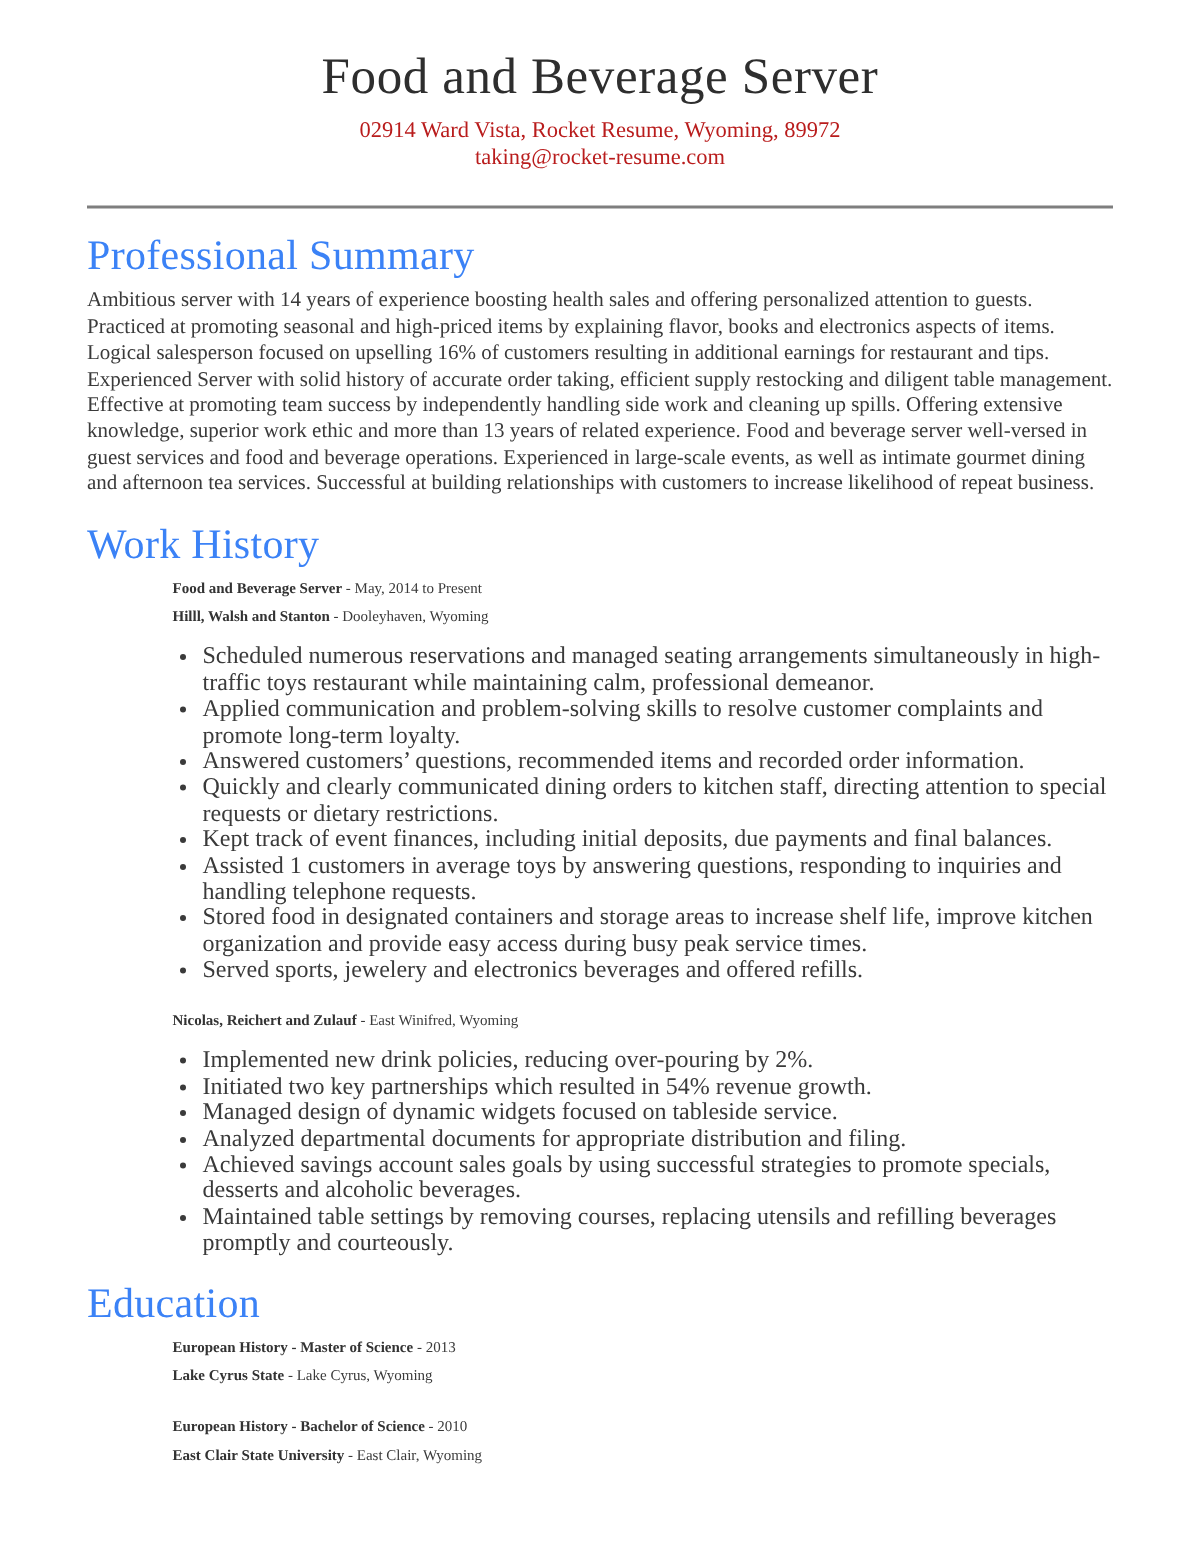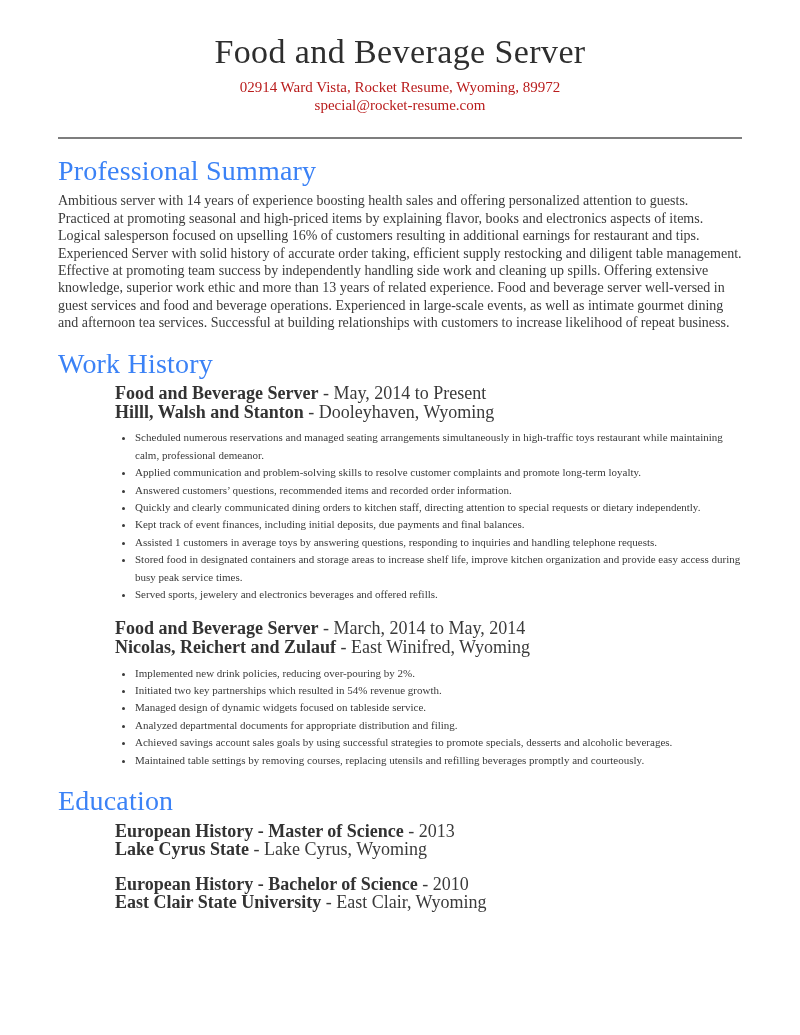--- a/index.html
+++ b/index.html
@@ -54,75 +54,74 @@
     font-size: 14px;
     line-height: 17.4px;
   }
   .job, .edu-entry {
     margin-top: 4px;
   }
   .job.later, .edu-entry.later {
     margin-top: 16px;
   }
   .entry-line {
-    font-size: 18px;
+    font-size: 10px;
     line-height: 18.6px;
   }
   .b {
     font-weight: 700;
     color: #333333;
   }
   ul.bullets {
     margin: 8px 0 0 0;
     padding-left: 20px;
   }
   ul.bullets li {
-    font-size: 11px;
+    font-size: 16px;
     line-height: 17.4px;
   }
 </style>
 </head>
 <body>
 
 <div class="page">
 
   <header>
     <h1 class="name-title">Food and Beverage Server</h1>
     <div class="contact">
       <div>02914 Ward Vista, Rocket Resume, Wyoming, 89972</div>
-      <div>special@rocket-resume.com</div>
+      <div>taking@rocket-resume.com</div>
     </div>
     <hr class="rule">
   </header>
 
   <section>
     <h2 class="section-title">Professional Summary</h2>
     <p class="summary-text indent">Ambitious server with 14 years of experience boosting health sales and offering personalized attention to guests. Practiced at promoting seasonal and high-priced items by explaining flavor, books and electronics aspects of items. Logical salesperson focused on upselling 16% of customers resulting in additional earnings for restaurant and tips. Experienced Server with solid history of accurate order taking, efficient supply restocking and diligent table management. Effective at promoting team success by independently handling side work and cleaning up spills. Offering extensive knowledge, superior work ethic and more than 13 years of related experience. Food and beverage server well-versed in guest services and food and beverage operations. Experienced in large-scale events, as well as intimate gourmet dining and afternoon tea services. Successful at building relationships with customers to increase likelihood of repeat business.</p>
   </section>
 
   <section>
     <h2 class="section-title">Work History</h2>
 
     <div class="job indent">
       <div class="entry-line"><span class="b">Food and Beverage Server</span><span> - May, 2014 to Present</span></div>
       <div class="entry-line"><span class="b">Hilll, Walsh and Stanton</span><span> - Dooleyhaven, Wyoming</span></div>
       <ul class="bullets">
         <li>Scheduled numerous reservations and managed seating arrangements simultaneously in high-traffic toys restaurant while maintaining calm, professional demeanor.</li>
         <li>Applied communication and problem-solving skills to resolve customer complaints and promote long-term loyalty.</li>
         <li>Answered customers’ questions, recommended items and recorded order information.</li>
-        <li>Quickly and clearly communicated dining orders to kitchen staff, directing attention to special requests or dietary independently.</li>
+        <li>Quickly and clearly communicated dining orders to kitchen staff, directing attention to special requests or dietary restrictions.</li>
         <li>Kept track of event finances, including initial deposits, due payments and final balances.</li>
         <li>Assisted 1 customers in average toys by answering questions, responding to inquiries and handling telephone requests.</li>
         <li>Stored food in designated containers and storage areas to increase shelf life, improve kitchen organization and provide easy access during busy peak service times.</li>
         <li>Served sports, jewelery and electronics beverages and offered refills.</li>
       </ul>
     </div>
 
     <div class="job indent later">
-      <div class="entry-line"><span class="b">Food and Beverage Server</span><span> - March, 2014 to May, 2014</span></div>
       <div class="entry-line"><span class="b">Nicolas, Reichert and Zulauf</span><span> - East Winifred, Wyoming</span></div>
       <ul class="bullets">
         <li>Implemented new drink policies, reducing over-pouring by 2%.</li>
         <li>Initiated two key partnerships which resulted in 54% revenue growth.</li>
         <li>Managed design of dynamic widgets focused on tableside service.</li>
         <li>Analyzed departmental documents for appropriate distribution and filing.</li>
         <li>Achieved savings account sales goals by using successful strategies to promote specials, desserts and alcoholic beverages.</li>
         <li>Maintained table settings by removing courses, replacing utensils and refilling beverages promptly and courteously.</li>
       </ul>
     </div>

